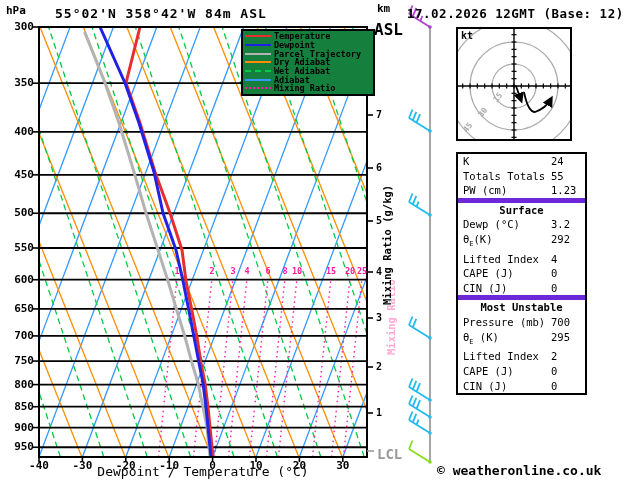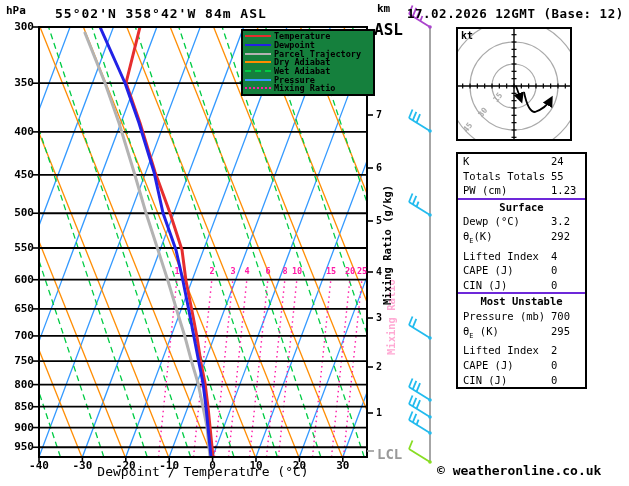--- a/index.html
+++ b/index.html
@@ -24,21 +24,21 @@
            font-size:10.5px;font-weight:bold;white-space:nowrap;}
   #mr-axis-pink{left:385px;top:355px;transform:rotate(-90deg);transform-origin:left top;
            font-size:10.5px;font-weight:bold;white-space:nowrap;color:#ffaad4;}
   #legend{left:241px;top:29px;width:128px;border:2px solid #000;background:#15803d;padding:1px 0 1px 2px;}
   .leg-row{display:flex;align-items:center;height:8.7px;}
   .leg-line{width:26px;height:0;border-top-width:2px;border-top-style:solid;margin-right:3px;flex:none;}
   .leg-txt{font-size:8.5px;font-weight:bold;line-height:8px;}
   #kt-lab{left:461px;top:30px;font-size:10px;font-weight:bold;}
   .ringlab{position:absolute;color:#aaa;font-size:8px;font-weight:bold;transform:rotate(-50deg);}
   #datatable{left:456px;top:152px;width:127px;border:2px solid #000;background:#fff;}
-  .sect{border-top:2px solid #6d28d9;}
+  .sect{border-top:5px solid #6d28d9;}
   .sect:first-child{border-top:none;}
   .trow{display:flex;justify-content:flex-start;font-size:10.5px;line-height:14.6px;padding:0 5px;}
   .trow .val{position:absolute;left:93px;}
   .trow{position:relative;}
   .thead{text-align:center;font-size:10.5px;line-height:14.6px;}
   sub{font-size:7px;}
 </style>
 </head>
 <body>
 <div id="app">
@@ -339,21 +339,21 @@
       <div class="leg-row">
         <div class="leg-line" style="border-top-color: rgb(255, 140, 0);"></div>
         <div class="leg-txt lbl">Dry Adiabat</div>
       </div>
       <div class="leg-row">
         <div class="leg-line" style="border-top-color: rgb(0, 204, 68); border-top-style: dashed;"></div>
         <div class="leg-txt lbl">Wet Adiabat</div>
       </div>
       <div class="leg-row">
         <div class="leg-line" style="border-top-color: rgb(51, 153, 255);"></div>
-        <div class="leg-txt lbl">Pressure</div>
+        <div class="leg-txt lbl">Adiabat</div>
       </div>
       <div class="leg-row">
         <div class="leg-line" style="border-top-color: rgb(255, 26, 166); border-top-style: dotted;"></div>
         <div class="leg-txt lbl">Mixing Ratio</div>
       </div>
     </div>
 
 <div class="abs lbl" id="kt-lab">kt</div>
 <div id="ring-labels">
       <div class="ringlab" style="left: 493px; top: 93px;">15</div>

